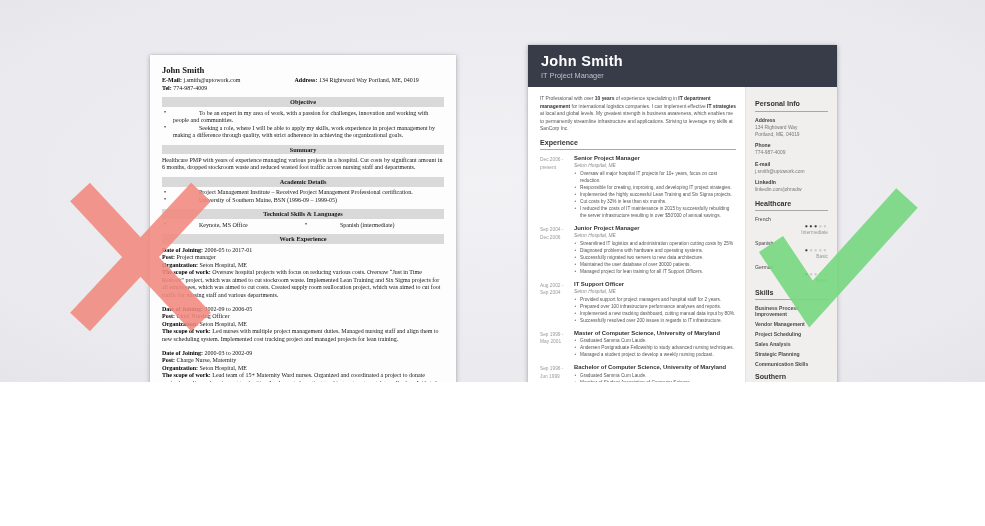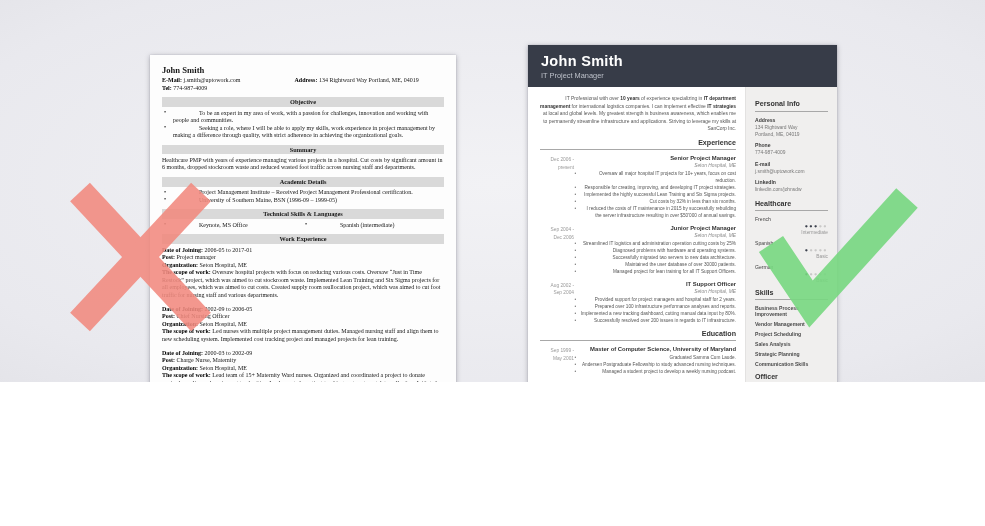--- a/index.html
+++ b/index.html
@@ -35,21 +35,21 @@
 
   
   .page-right {
     left:528px; top:45px; width:309px; height:437px;
     font-size:5.1px; color:#555; display:flex; flex-direction:column;
   }
   .rr-header { background:#373c48; color:#fff; padding:8px 13px 7px; flex:none; }
   .rr-name { font-size:14.5px; font-weight:bold; letter-spacing:.3px; }
   .rr-title { font-size:7.4px; color:#bdc1ca; margin-top:2px; font-weight:normal; }
   .rr-body { flex:1; display:flex; min-height:0; }
-  .rr-main { width:217px; flex:none; padding:8px 9px 8px 12px; background:#fff;text-align:right; }
+  .rr-main { width:217px; flex:none; padding:8px 9px 8px 12px; background:#fff; }
   .rr-side { flex:1; background:#f0efee; border-left:1px solid #e3e2e1; padding:8px 9px; }
   .rr-profile { font-size:4.9px; line-height:1.55; color:#555; margin-bottom:6px; }
   .rr-profile b { color:#333; }
   .rr-h {
     font-size:7.1px; font-weight:bold; color:#333;
     border-bottom:1px solid #a8a8a8; padding-bottom:2.5px; margin:6px 0 5px;
   }
   .rr-h.first { margin-top:5px; }
   .rr-entry { display:flex; margin-bottom:6px; }
   .rr-date { width:34px; flex:none; color:#999; font-size:4.8px; line-height:1.55; padding-top:1px; }
@@ -198,21 +198,20 @@
           <div class="rr-detail">
             <div class="rr-job">IT Support Officer</div>
             <div class="rr-org">Seton Hospital, ME</div>
             <div class="rr-b">Provided support for project managers and hospital staff for 2 years.</div>
             <div class="rr-b">Prepared over 100 infrastructure performance analyses and reports.</div>
             <div class="rr-b">Implemented a new tracking dashboard, cutting manual data input by 80%.</div>
             <div class="rr-b">Successfully resolved over 200 issues in regards to IT infrastructure.</div>
           </div>
         </div>
 
-        <div class="rr-h">Education</div>
 
         <div class="rr-entry">
           <div class="rr-date">
             <div>Sep 1999 -</div>
             <div>May 2001</div>
           </div>
           <div class="rr-detail">
             <div class="rr-job">Master of Computer Science, University of Maryland</div>
             <div class="rr-b">Graduated Samma Cum Laude.</div>
             <div class="rr-b">Andersen Postgraduate Fellowship to study advanced nursing techniques.</div>
@@ -281,21 +280,21 @@
         </div>
 
         <div class="rr-h">Skills</div>
         <div class="skill">Business Process Improvement</div>
         <div class="skill">Vendor Management</div>
         <div class="skill">Project Scheduling</div>
         <div class="skill">Sales Analysis</div>
         <div class="skill">Strategic Planning</div>
         <div class="skill">Communication Skills</div>
 
-        <div class="rr-h">Officer</div>
+        <div class="rr-h">Southern</div>
         <div class="rate">
           <div class="rate-name bold">Microsoft Project</div>
           <div class="dots"><span class="on">●●●●●</span><span class="off"></span></div>
           <div class="lvl">Excellent</div>
         </div>
         <div class="rate">
           <div class="rate-name bold">MS Windows Server</div>
           <div class="dots"><span class="on">●●●●</span><span class="off">●</span></div>
           <div class="lvl">Very Good</div>
         </div>

